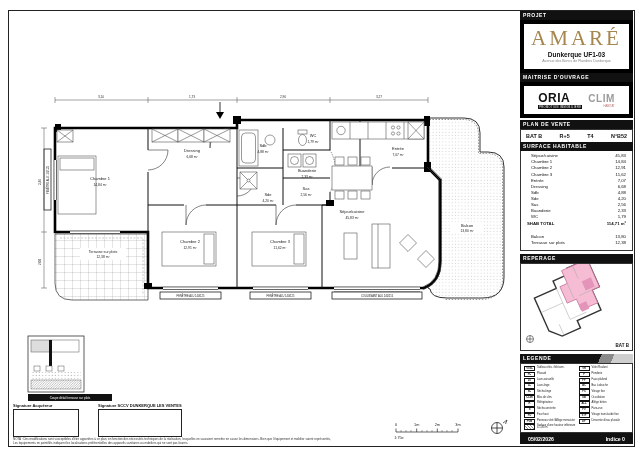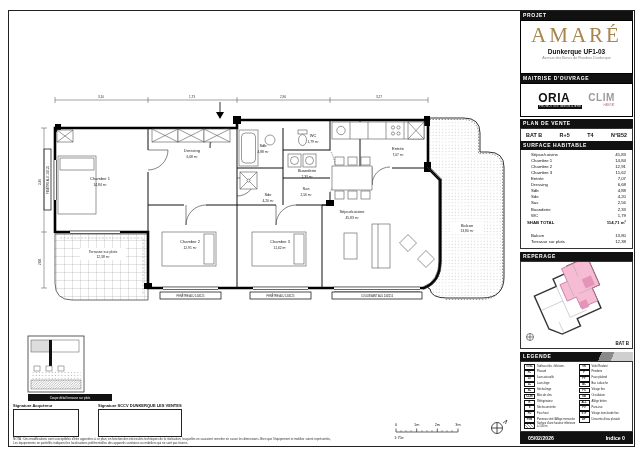--- a/index.html
+++ b/index.html
@@ -5,21 +5,21 @@
   html,body{margin:0;padding:0;}
   body{width:640px;height:452px;background:#fff;position:relative;overflow:hidden;
        font-family:"Liberation Sans",sans-serif;color:#111;}
   .abs{position:absolute;}
   
   #frame{left:8px;top:10px;width:625px;height:435px;border:1px solid #222;}
   
   #sidebar{left:520px;top:11px;width:113px;height:433px;display:flex;flex-direction:column;}
   .bar{background:#111;color:#fff;font-size:5px;font-weight:bold;letter-spacing:.6px;
        padding:2px 3px;line-height:5px;position:relative;}
-  .sbox{border:1px solid #000000;background:#fff;}
+  .sbox{border:4px solid #000000;background:#fff;}
   #brandbox{height:52px;text-align:center;padding-top:3px;}
   #brand{font-family:"Liberation Serif",serif;font-size:21px;letter-spacing:3px;color:#a6854e;
          font-weight:400;line-height:22px;}
   #unit-title{font-size:6.5px;font-weight:bold;margin-top:2px;}
   #address{font-size:3.6px;color:#888;margin-top:1px;}
   #moabox{height:34px;display:flex;align-items:center;justify-content:center;gap:6px;margin-bottom:2px;}
   .oria{font-size:12px;font-weight:800;letter-spacing:.5px;}
   .oria-sub{font-size:2.6px;background:#111;color:#fff;text-align:center;letter-spacing:.4px;padding:.5px 1px;}
   .loger{font-size:10px;font-weight:700;color:#9b9b9b;letter-spacing:.5px;}
   .loger-sub{font-size:2.8px;color:#b77;text-align:right;}

